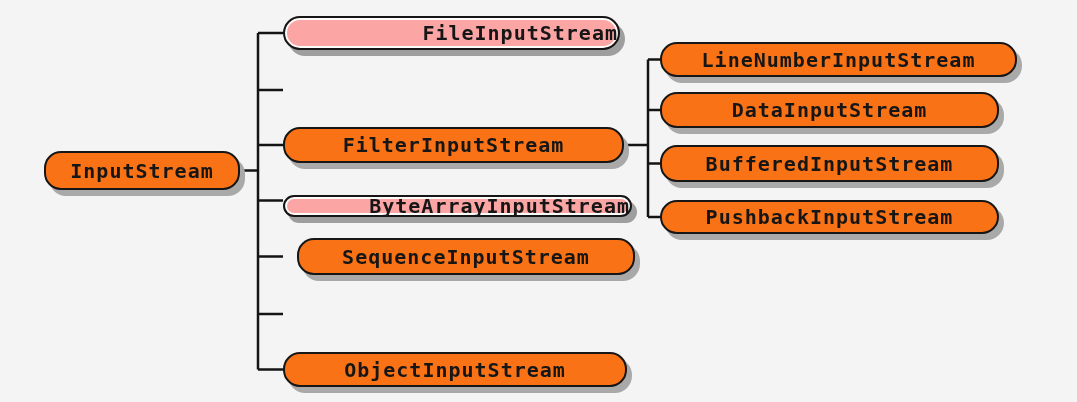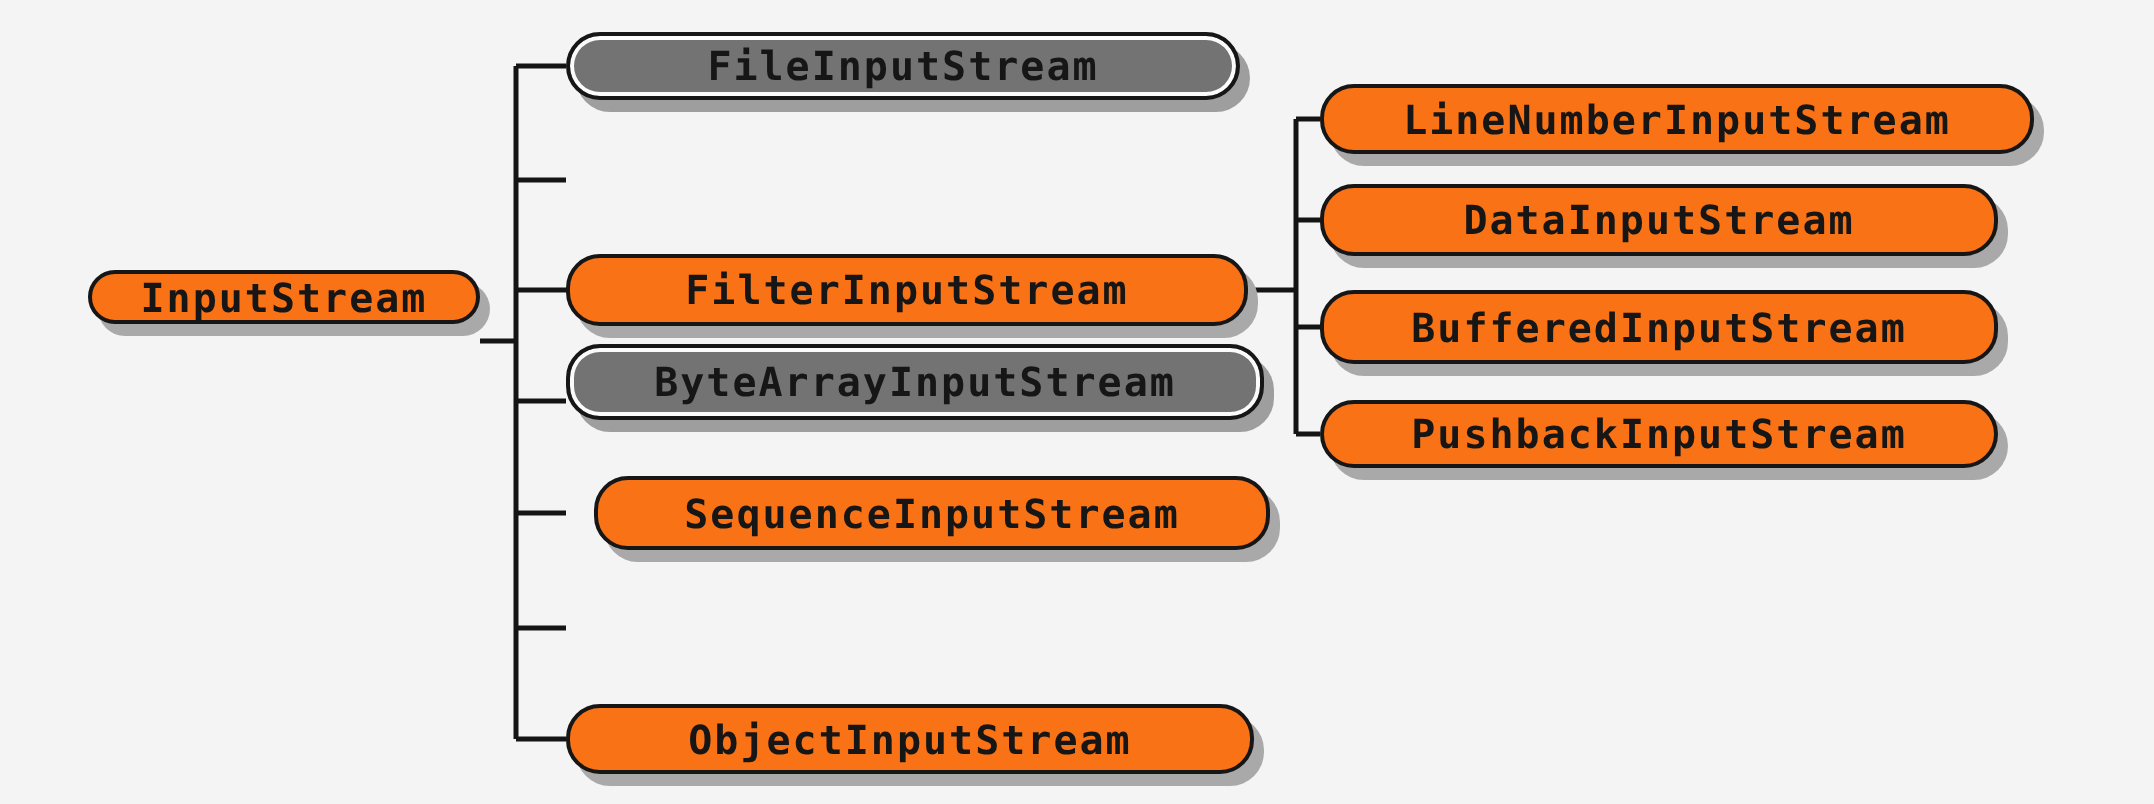--- a/index.html
+++ b/index.html
@@ -19,29 +19,30 @@
     border-radius:17px;
     font-weight:bold;
     font-size:20px;
     letter-spacing:1px;
     color:#161616;
     white-space:nowrap;
     box-shadow:5px 6px 0 #a9a9a9;
   }
   .plain{background:#f97316;}
   .shaded{
-    background:#737373;
+    background:#fca5a5;
     box-shadow:5px 6px 0 #9e9e9e, inset 0 0 0 2px #fbfbfa;
+    justify-content:flex-end;
   }
   
-  .n-root{left:44px;top:135px;width:196px;height:27px;}
+  .n-root{left:44px;top:151px;width:196px;height:39px;}
   .n1{left:283px;top:16px;width:337px;height:34px;}
   .n2{left:283px;top:72px;width:338px;height:36px;}
   .n3{left:283px;top:127px;width:341px;height:36px;text-align:center;}
-  .n4{left:283px;top:172px;width:349px;height:38px;}
+  .n4{left:283px;top:195px;width:349px;height:22px;}
   .n5{left:297px;top:238px;width:338px;height:37px;}
   .n6{left:283px;top:296px;width:395px;height:36px;}
   .n7{left:283px;top:352px;width:344px;height:35px;justify-content:center;}
   .n8{left:660px;top:42px;width:357px;height:35px;}
   .n9{left:660px;top:92px;width:339px;height:36px;}
   .n10{left:660px;top:145px;width:339px;height:37px;}
   .n11{left:660px;top:200px;width:339px;height:34px;}
 </style>
 </head>
 <body>

